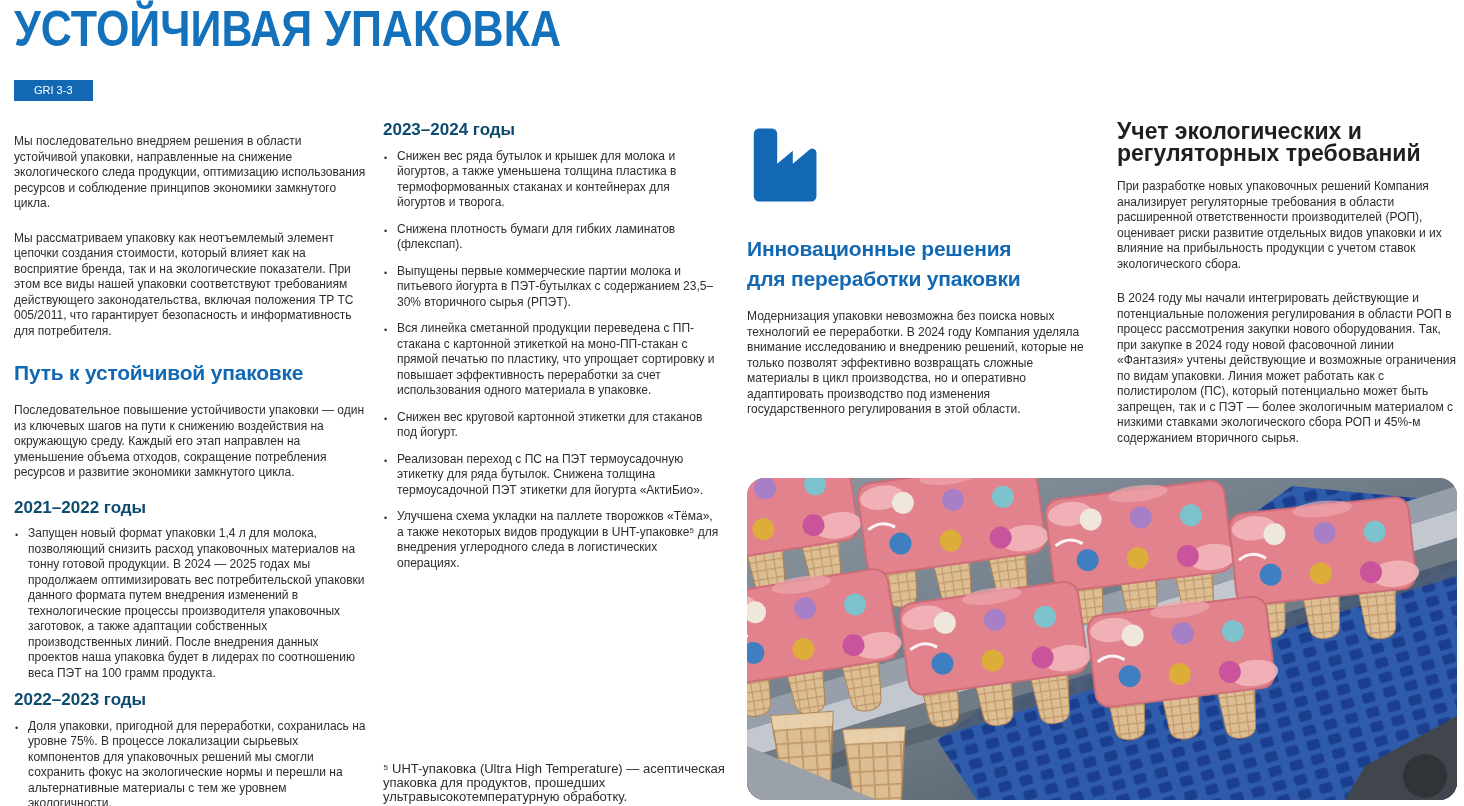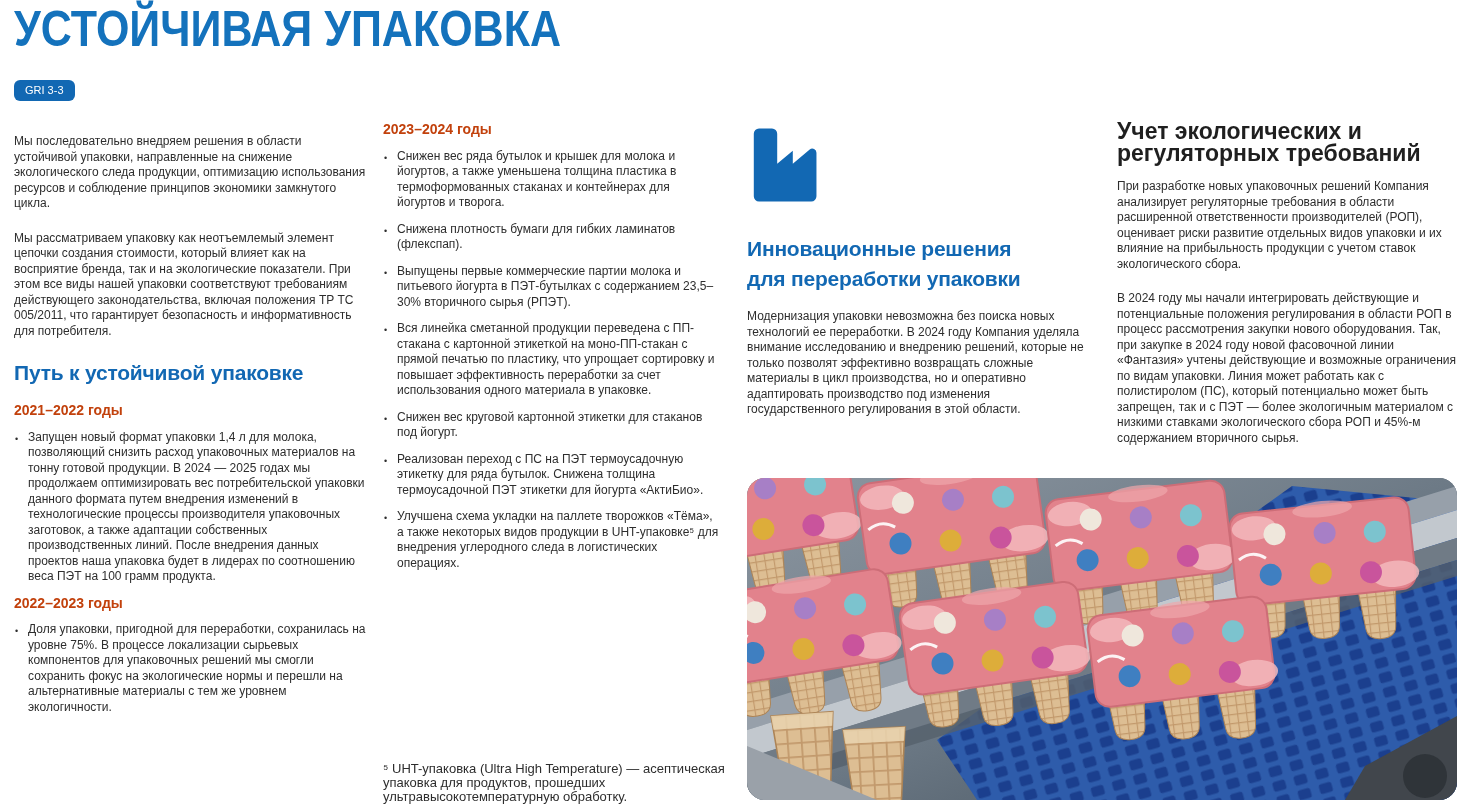--- a/index.html
+++ b/index.html
@@ -11,34 +11,34 @@
   }
   h1.page-title {
     position:absolute; left:14px; top:0px; margin:0;
     font-size:50px; font-weight:700; color:#1472bc;
     transform:scaleX(.86); transform-origin:left top; white-space:nowrap;
     letter-spacing:0px;
   }
   .gri-badge {
     position:absolute; left:14px; top:80px;
     background:#1268b3; color:#fff; font-size:11px; line-height:15px;
-    padding:3px 11px; border-radius:6px; display:inline-block;
+    padding:3px 20px; border-radius:0; display:inline-block;
   }
   .col { position:absolute; font-size:12px; line-height:15.5px; }
   .col p { margin:12px 0 19px 0; }
   .col1 { left:14px;  top:122px; width:352px; }
   .col2 { left:383px; top:118px; width:338px; }
   .col3 { left:747px; top:122px; width:342px; }
   .col4 { left:1117px;top:120px; width:342px; }
   h2.blue-heading {
     color:#1268b3; font-size:21px; line-height:30px; font-weight:700;
     margin:8px 0 15px 0; white-space:nowrap; letter-spacing:-0.2px;
   }
   h2.blue-heading.wrap { white-space:normal; max-width:300px; }
-  h3.year-label { font-size:14px; font-weight:700; margin:4px 0 11px 0; color:#c2410c; }
+  h3.year-label { font-size:17px; font-weight:700; margin:4px 0 11px 0; color:#0c4a6e; }
   h3.dark-heading { font-size:23px; line-height:22px; font-weight:700; margin:0 0 15px 0; color:#1f1f1f; }
   ul.bullets { list-style:none; margin:0 0 10px 0; padding:0; }
   ul.bullets li {
     position:relative; padding-left:14px; margin:0 0 11px 0;
   }
   ul.bullets li::before {
     content:"•"; position:absolute; left:1px; top:2px; font-size:9px; color:#2d2d2d;
   }
   .factory-icon-wrap { margin:4px 0 30px 0; height:78px; }
   .footnote {
@@ -54,20 +54,21 @@
 </head>
 <body>
 
 <h1 class="page-title">УСТОЙЧИВАЯ УПАКОВКА</h1>
 <span class="gri-badge">GRI 3-3</span>
 
 <div class="col col1">
   <p>Мы последовательно внедряем решения в области устойчивой упаковки, направленные на снижение экологического следа продукции, оптимизацию использования ресурсов и соблюдение принципов экономики замкнутого цикла.</p>
   <p>Мы рассматриваем упаковку как неотъемлемый элемент цепочки создания стоимости, который влияет как на восприятие бренда, так и на экологические показатели. При этом все виды нашей упаковки соответствуют требованиям действующего законодательства, включая положения ТР ТС 005/2011, что гарантирует безопасность и информативность для потребителя.</p>
   <h2 class="blue-heading">Путь к устойчивой упаковке</h2>
+  <p>Последовательное повышение устойчивости упаковки — один из ключевых шагов на пути к снижению воздействия на окружающую среду. Каждый его этап направлен на уменьшение объема отходов, сокращение потребления ресурсов и развитие экономики замкнутого цикла.</p>
   <h3 class="year-label">2021–2022 годы</h3>
   <ul class="bullets">
     <li>Запущен новый формат упаковки 1,4 л для молока, позволяющий снизить расход упаковочных материалов на тонну готовой продукции. В 2024 — 2025 годах мы продолжаем оптимизировать вес потребительской упаковки данного формата путем внедрения изменений в технологические процессы производителя упаковочных заготовок, а также адаптации собственных производственных линий. После внедрения данных проектов наша упаковка будет в лидерах по соотношению веса ПЭТ на 100 грамм продукта.</li>
   </ul>
   <h3 class="year-label">2022–2023 годы</h3>
   <ul class="bullets">
     <li>Доля упаковки, пригодной для переработки, сохранилась на уровне 75%. В процессе локализации сырьевых компонентов для упаковочных решений мы смогли сохранить фокус на экологические нормы и перешли на альтернативные материалы с тем же уровнем экологичности.</li>
   </ul>
 </div>
 

